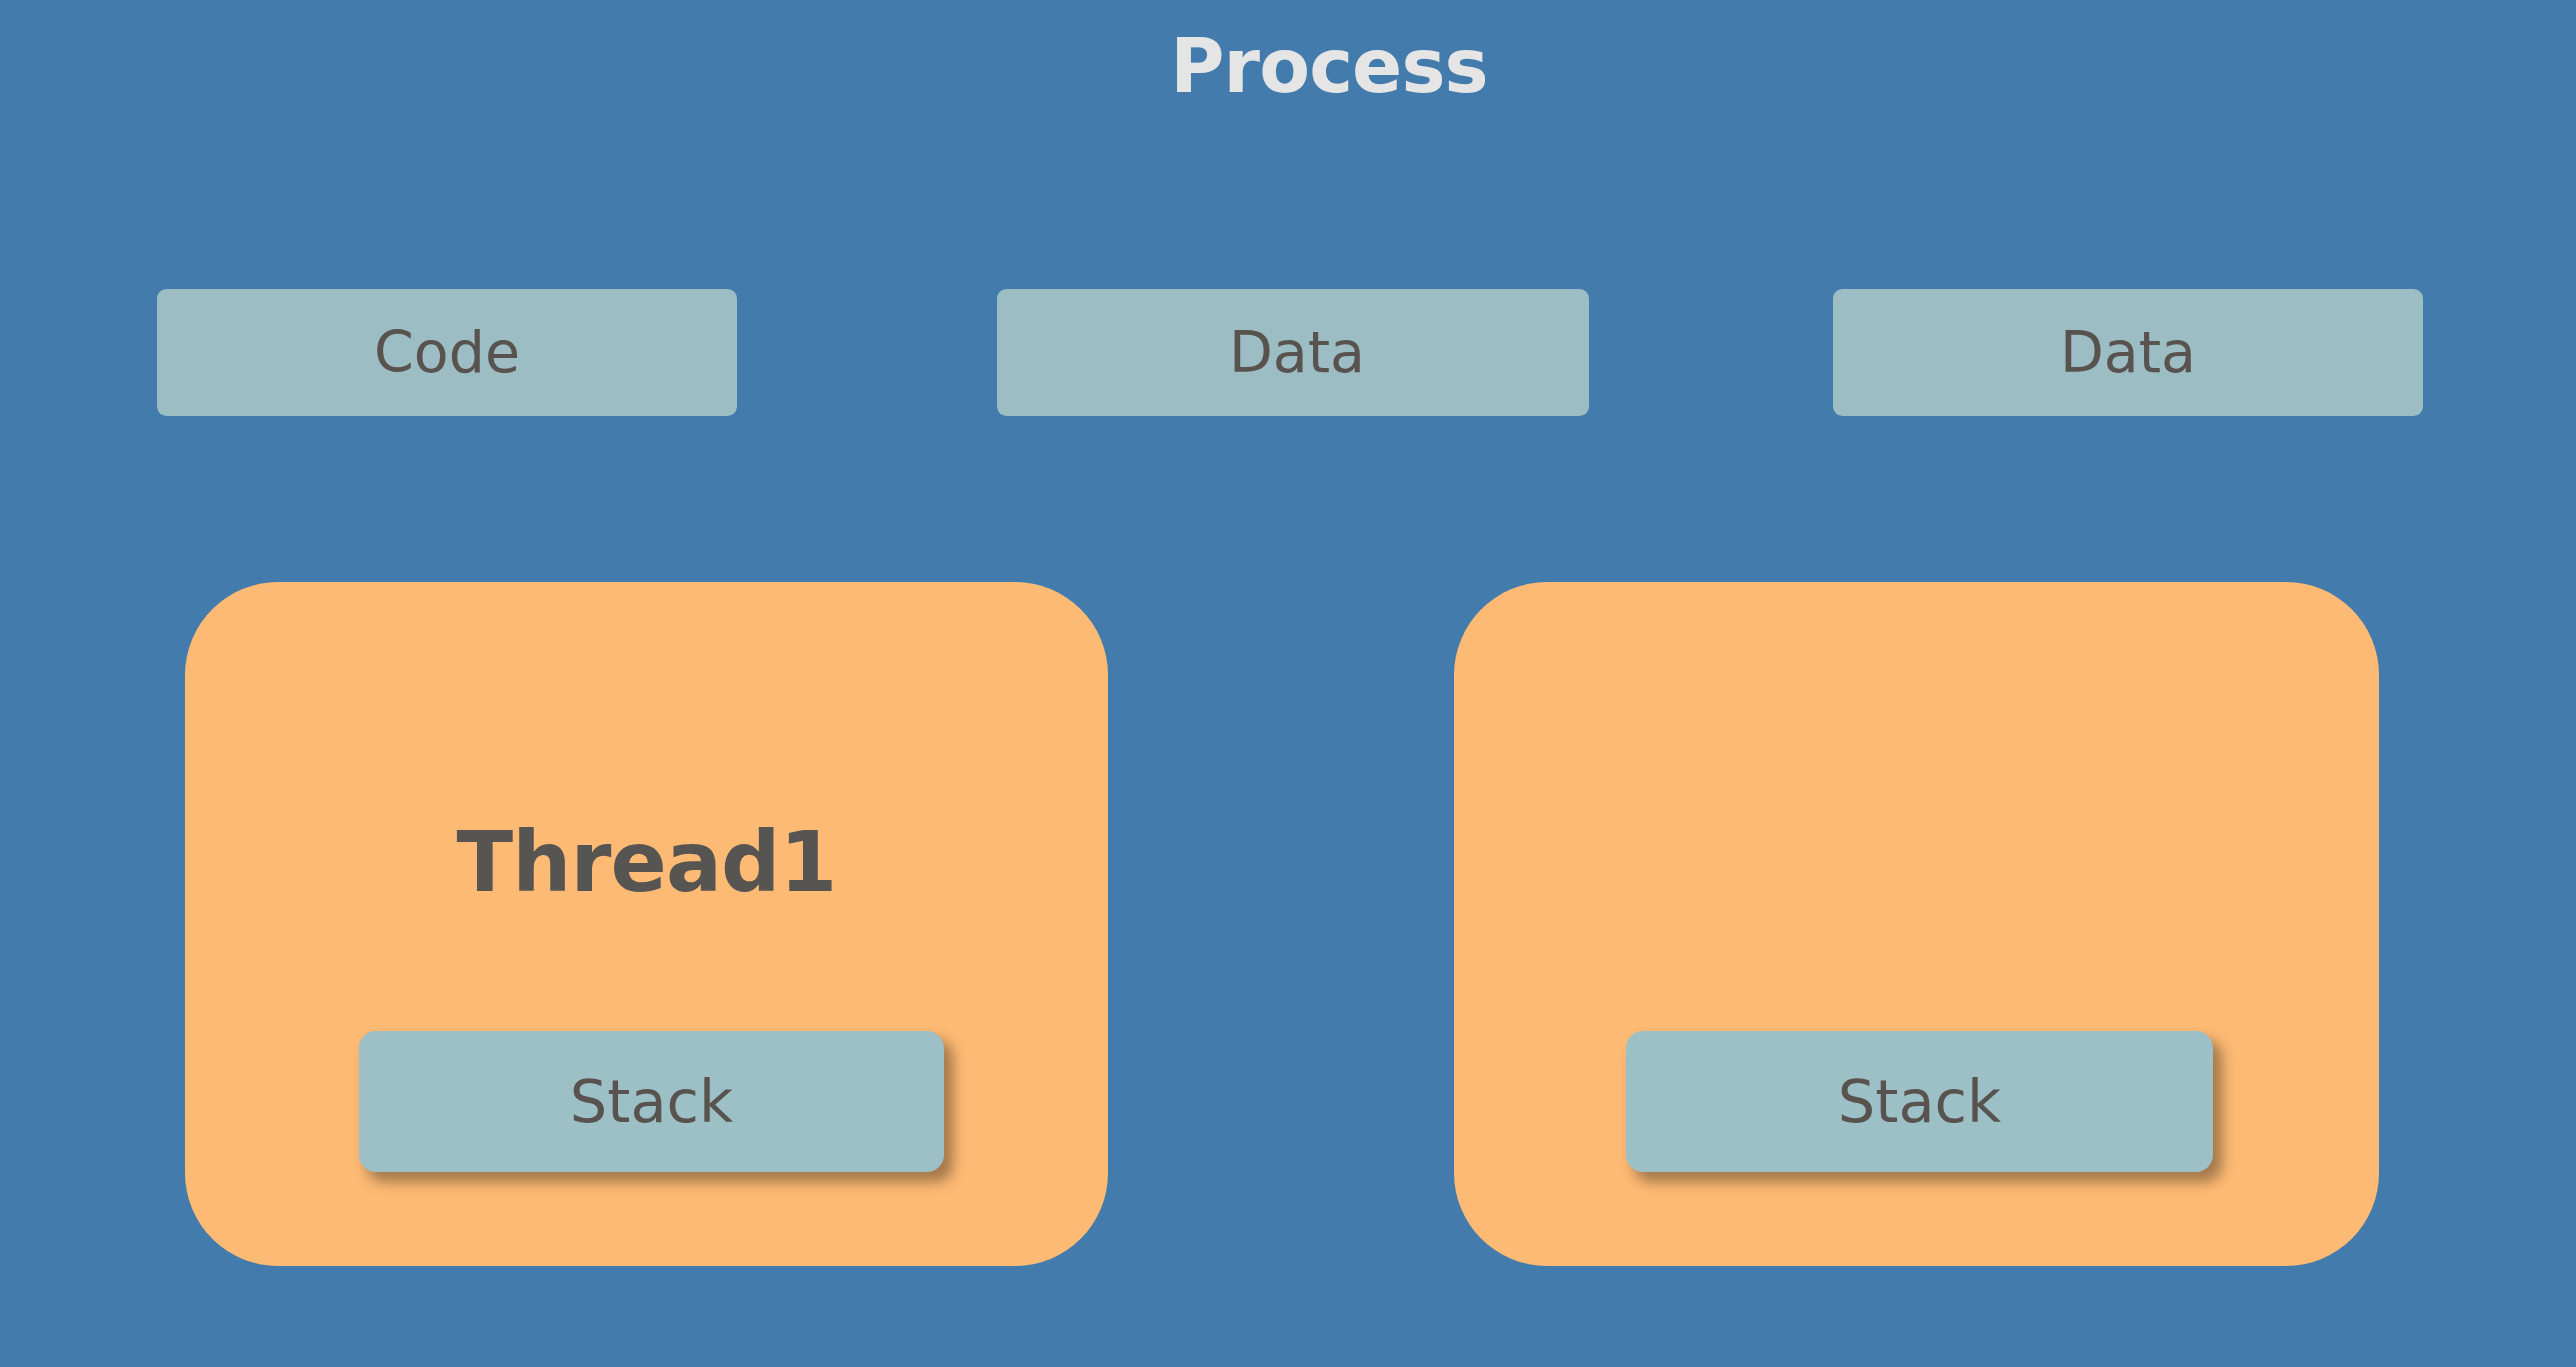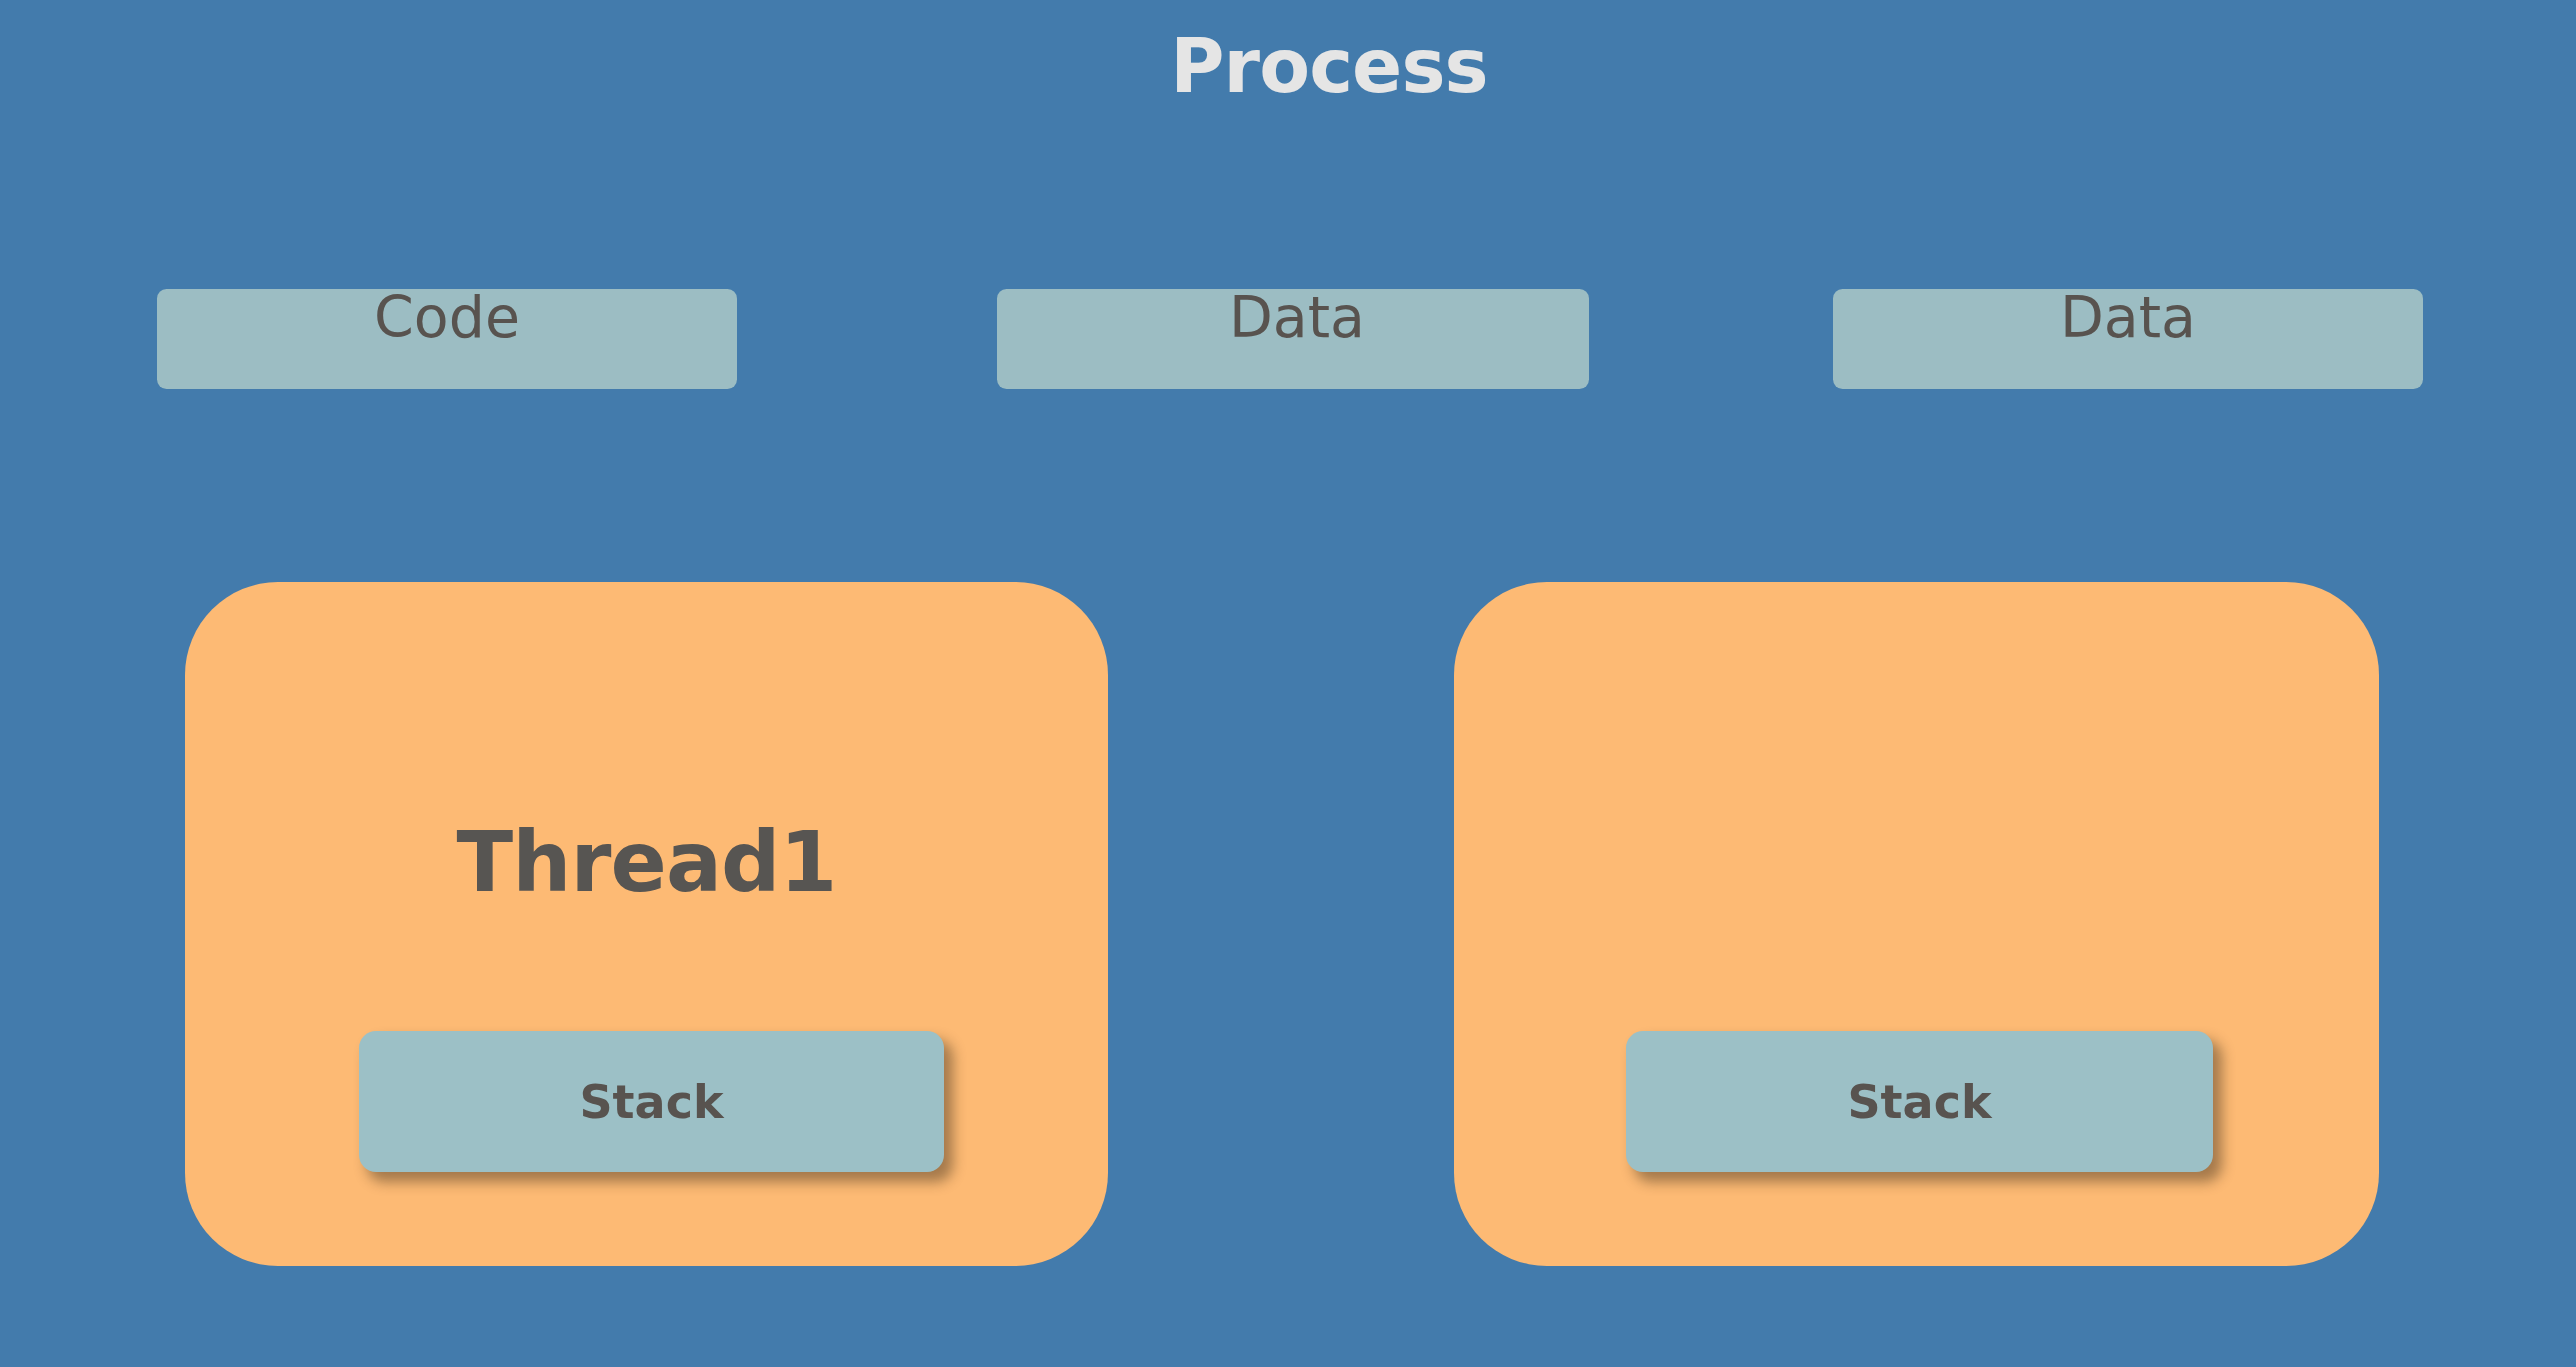--- a/index.html
+++ b/index.html
@@ -33,24 +33,25 @@
     font-weight: 700;
     letter-spacing: -0.9px;
     line-height: 1.15;
     white-space: nowrap;
     margin-left: 41px;
   }
 
   
   .segment {
     position: absolute;
-    height: 100px;
+    height: 127px;
     background: #9cbdc3;
     border-radius: 9.5px;
     display: flex;
+    align-items: center;
     justify-content: center;
   }
   .segment-label {
     color: #58534f;
     font-size: 57px;
     font-weight: 400;
     line-height: 1;
     white-space: nowrap;
   }
 
@@ -93,22 +94,22 @@
     box-shadow: 8.6px 9.5px 13px rgba(40, 30, 20, 0.42);
     display: flex;
     align-items: center;
     justify-content: center;
   }
   #stack-1 { left: 174px; width: 585px; }
   #stack-2 { left: 172px; width: 587px; }
 
   .stack-label {
     color: #58534f;
-    font-size: 46px;
-    font-weight: 700;
+    font-size: 59px;
+    font-weight: 400;
     line-height: 1;
     white-space: nowrap;
   }
 </style>
 </head>
 <body>
 
 <div id="canvas">
 
   <div class="process-title">Process</div>

